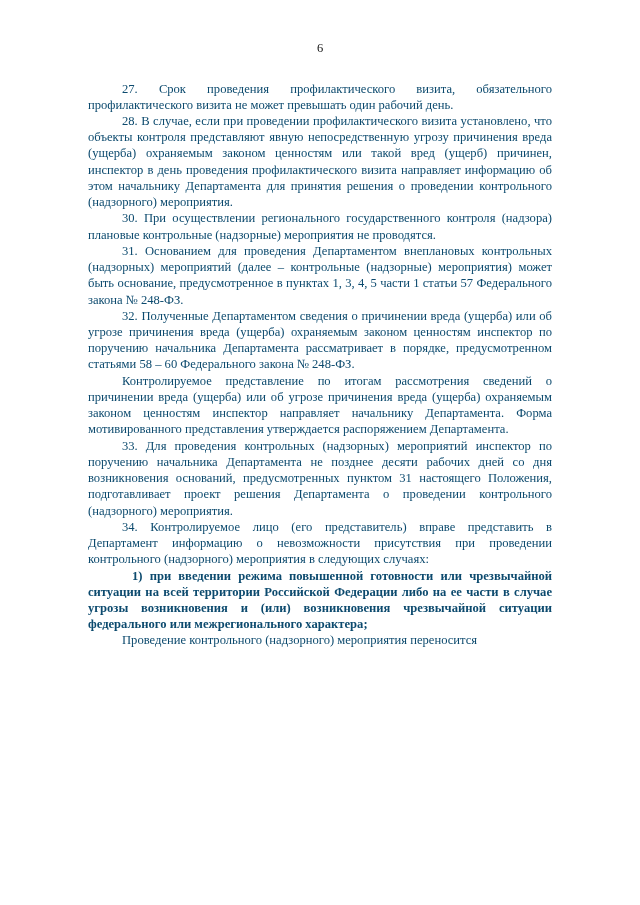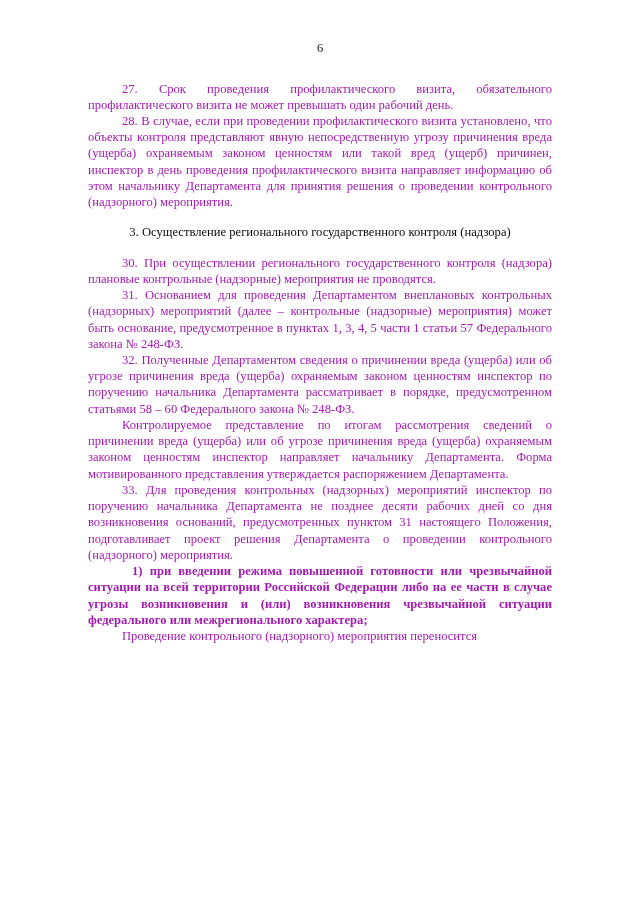--- a/index.html
+++ b/index.html
@@ -28,21 +28,21 @@
     margin-bottom: 26px;
     color: #111;
   }
   .para {
     font-size: 12.6px;
     line-height: 1.29;
     text-align: justify;
     text-justify: inter-word;
     margin: 0;
     text-indent: 34px;
-    color: #a21caf;
+    color: #0c4a6e;
     hyphens: none;
   }
   .para.sub {
     text-indent: 44px;
     font-weight: bold;
   }
   .heading {
     font-size: 12.6px;
     line-height: 1.29;
     text-align: center;
@@ -53,25 +53,25 @@
 </head>
 <body>
 
 <div class="page">
 
   <div class="page-number">6</div>
 
   <p class="para">27. Срок проведения профилактического визита, обязательного профилактического визита не может превышать один рабочий день.</p>
   <p class="para">28. В случае, если при проведении профилактического визита установлено, что объекты контроля представляют явную непосредственную угрозу причинения вреда (ущерба) охраняемым законом ценностям или такой вред (ущерб) причинен, инспектор в день проведения профилактического визита направляет информацию об этом начальнику Департамента для принятия решения о проведении контрольного (надзорного) мероприятия.</p>
 
-  <div class="heading">3. Осуществление регионального государственного контроля (надзора)</div>
 
   <p class="para">30. При осуществлении регионального государственного контроля (надзора) плановые контрольные (надзорные) мероприятия не проводятся.</p>
   <p class="para">31. Основанием для проведения Департаментом внеплановых контрольных (надзорных) мероприятий (далее – контрольные (надзорные) мероприятия) может быть основание, предусмотренное в пунктах 1, 3, 4, 5 части 1 статьи 57 Федерального закона № 248-ФЗ.</p>
   <p class="para">32. Полученные Департаментом сведения о причинении вреда (ущерба) или об угрозе причинения вреда (ущерба) охраняемым законом ценностям инспектор по поручению начальника Департамента рассматривает в порядке, предусмотренном статьями 58 – 60 Федерального закона № 248-ФЗ.</p>
   <p class="para">Контролируемое представление по итогам рассмотрения сведений о причинении вреда (ущерба) или об угрозе причинения вреда (ущерба) охраняемым законом ценностям инспектор направляет начальнику Департамента. Форма мотивированного представления утверждается распоряжением Департамента.</p>
   <p class="para">33. Для проведения контрольных (надзорных) мероприятий инспектор по поручению начальника Департамента не позднее десяти рабочих дней со дня возникновения оснований, предусмотренных пунктом 31 настоящего Положения, подготавливает проект решения Департамента о проведении контрольного (надзорного) мероприятия.</p>
+  <p class="para">34. Контролируемое лицо (его представитель) вправе представить в Департамент информацию о невозможности присутствия при проведении контрольного (надзорного) мероприятия в следующих случаях:</p>
 
   <p class="para sub">1) при введении режима повышенной готовности или чрезвычайной ситуации на всей территории Российской Федерации либо на ее части в случае угрозы возникновения и (или) возникновения чрезвычайной ситуации федерального или межрегионального характера;</p>
 
   <p class="para">Проведение контрольного (надзорного) мероприятия переносится</p>
 
 </div>
 
 </body></html>

